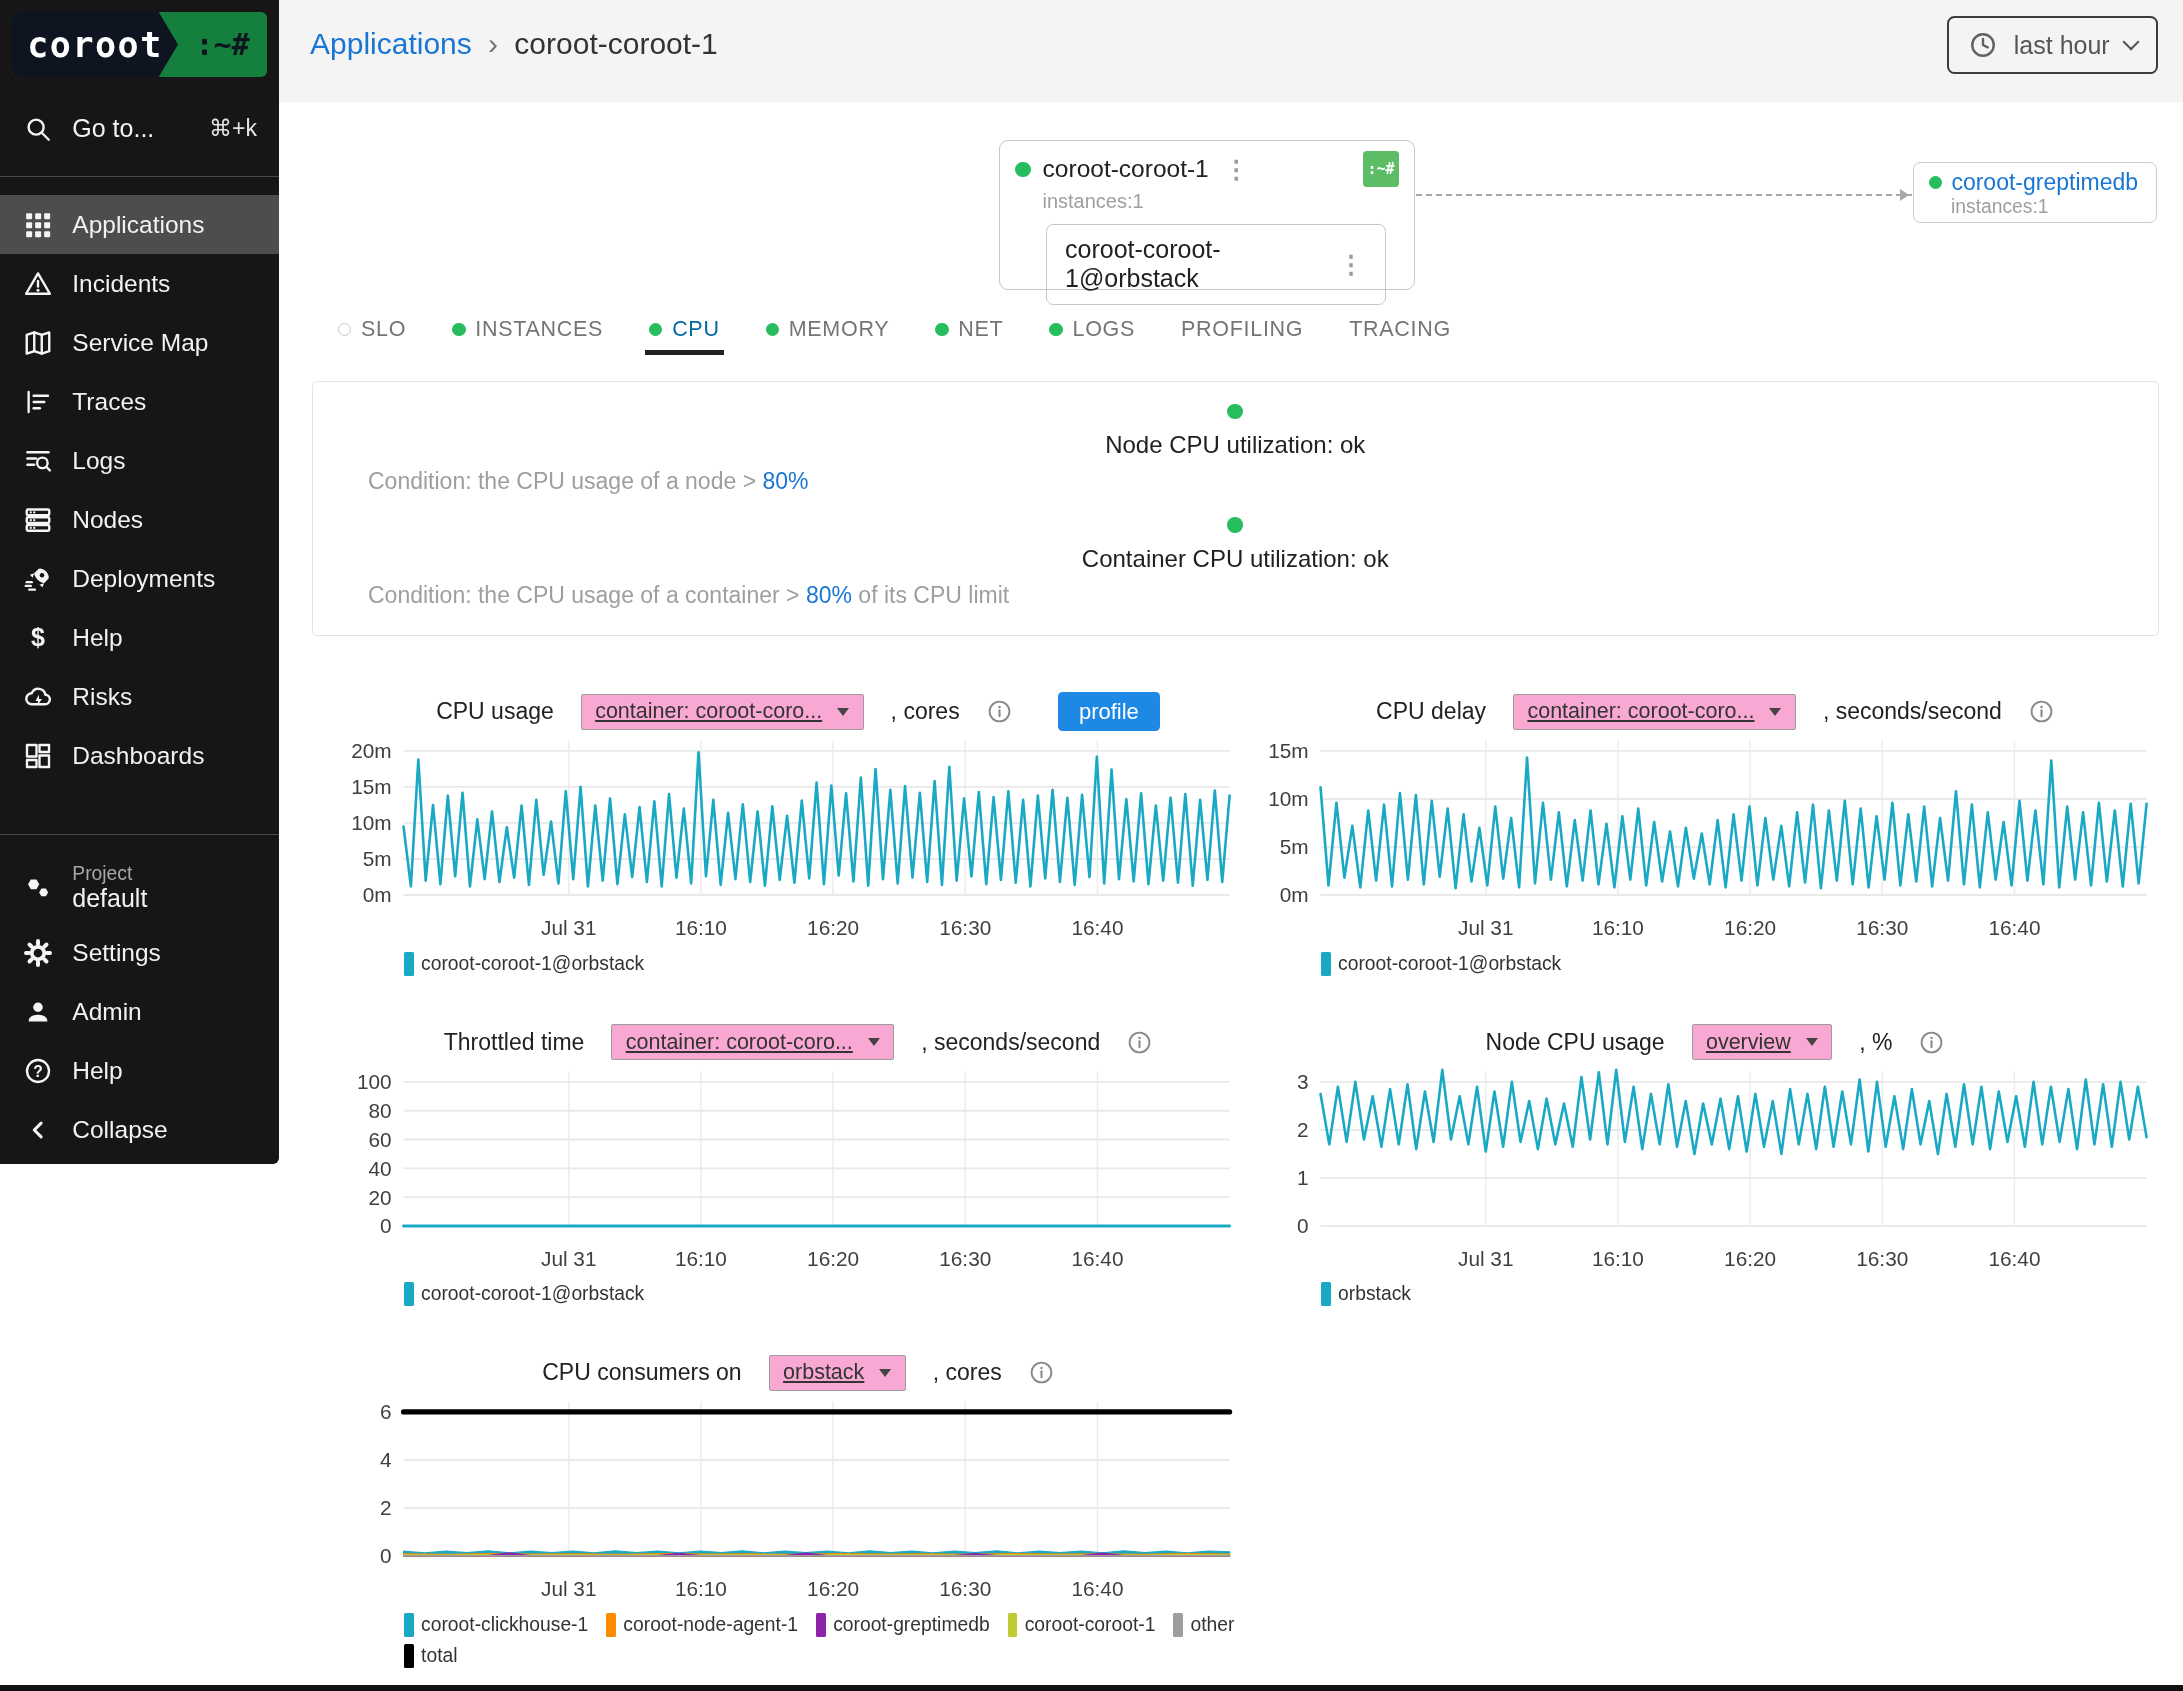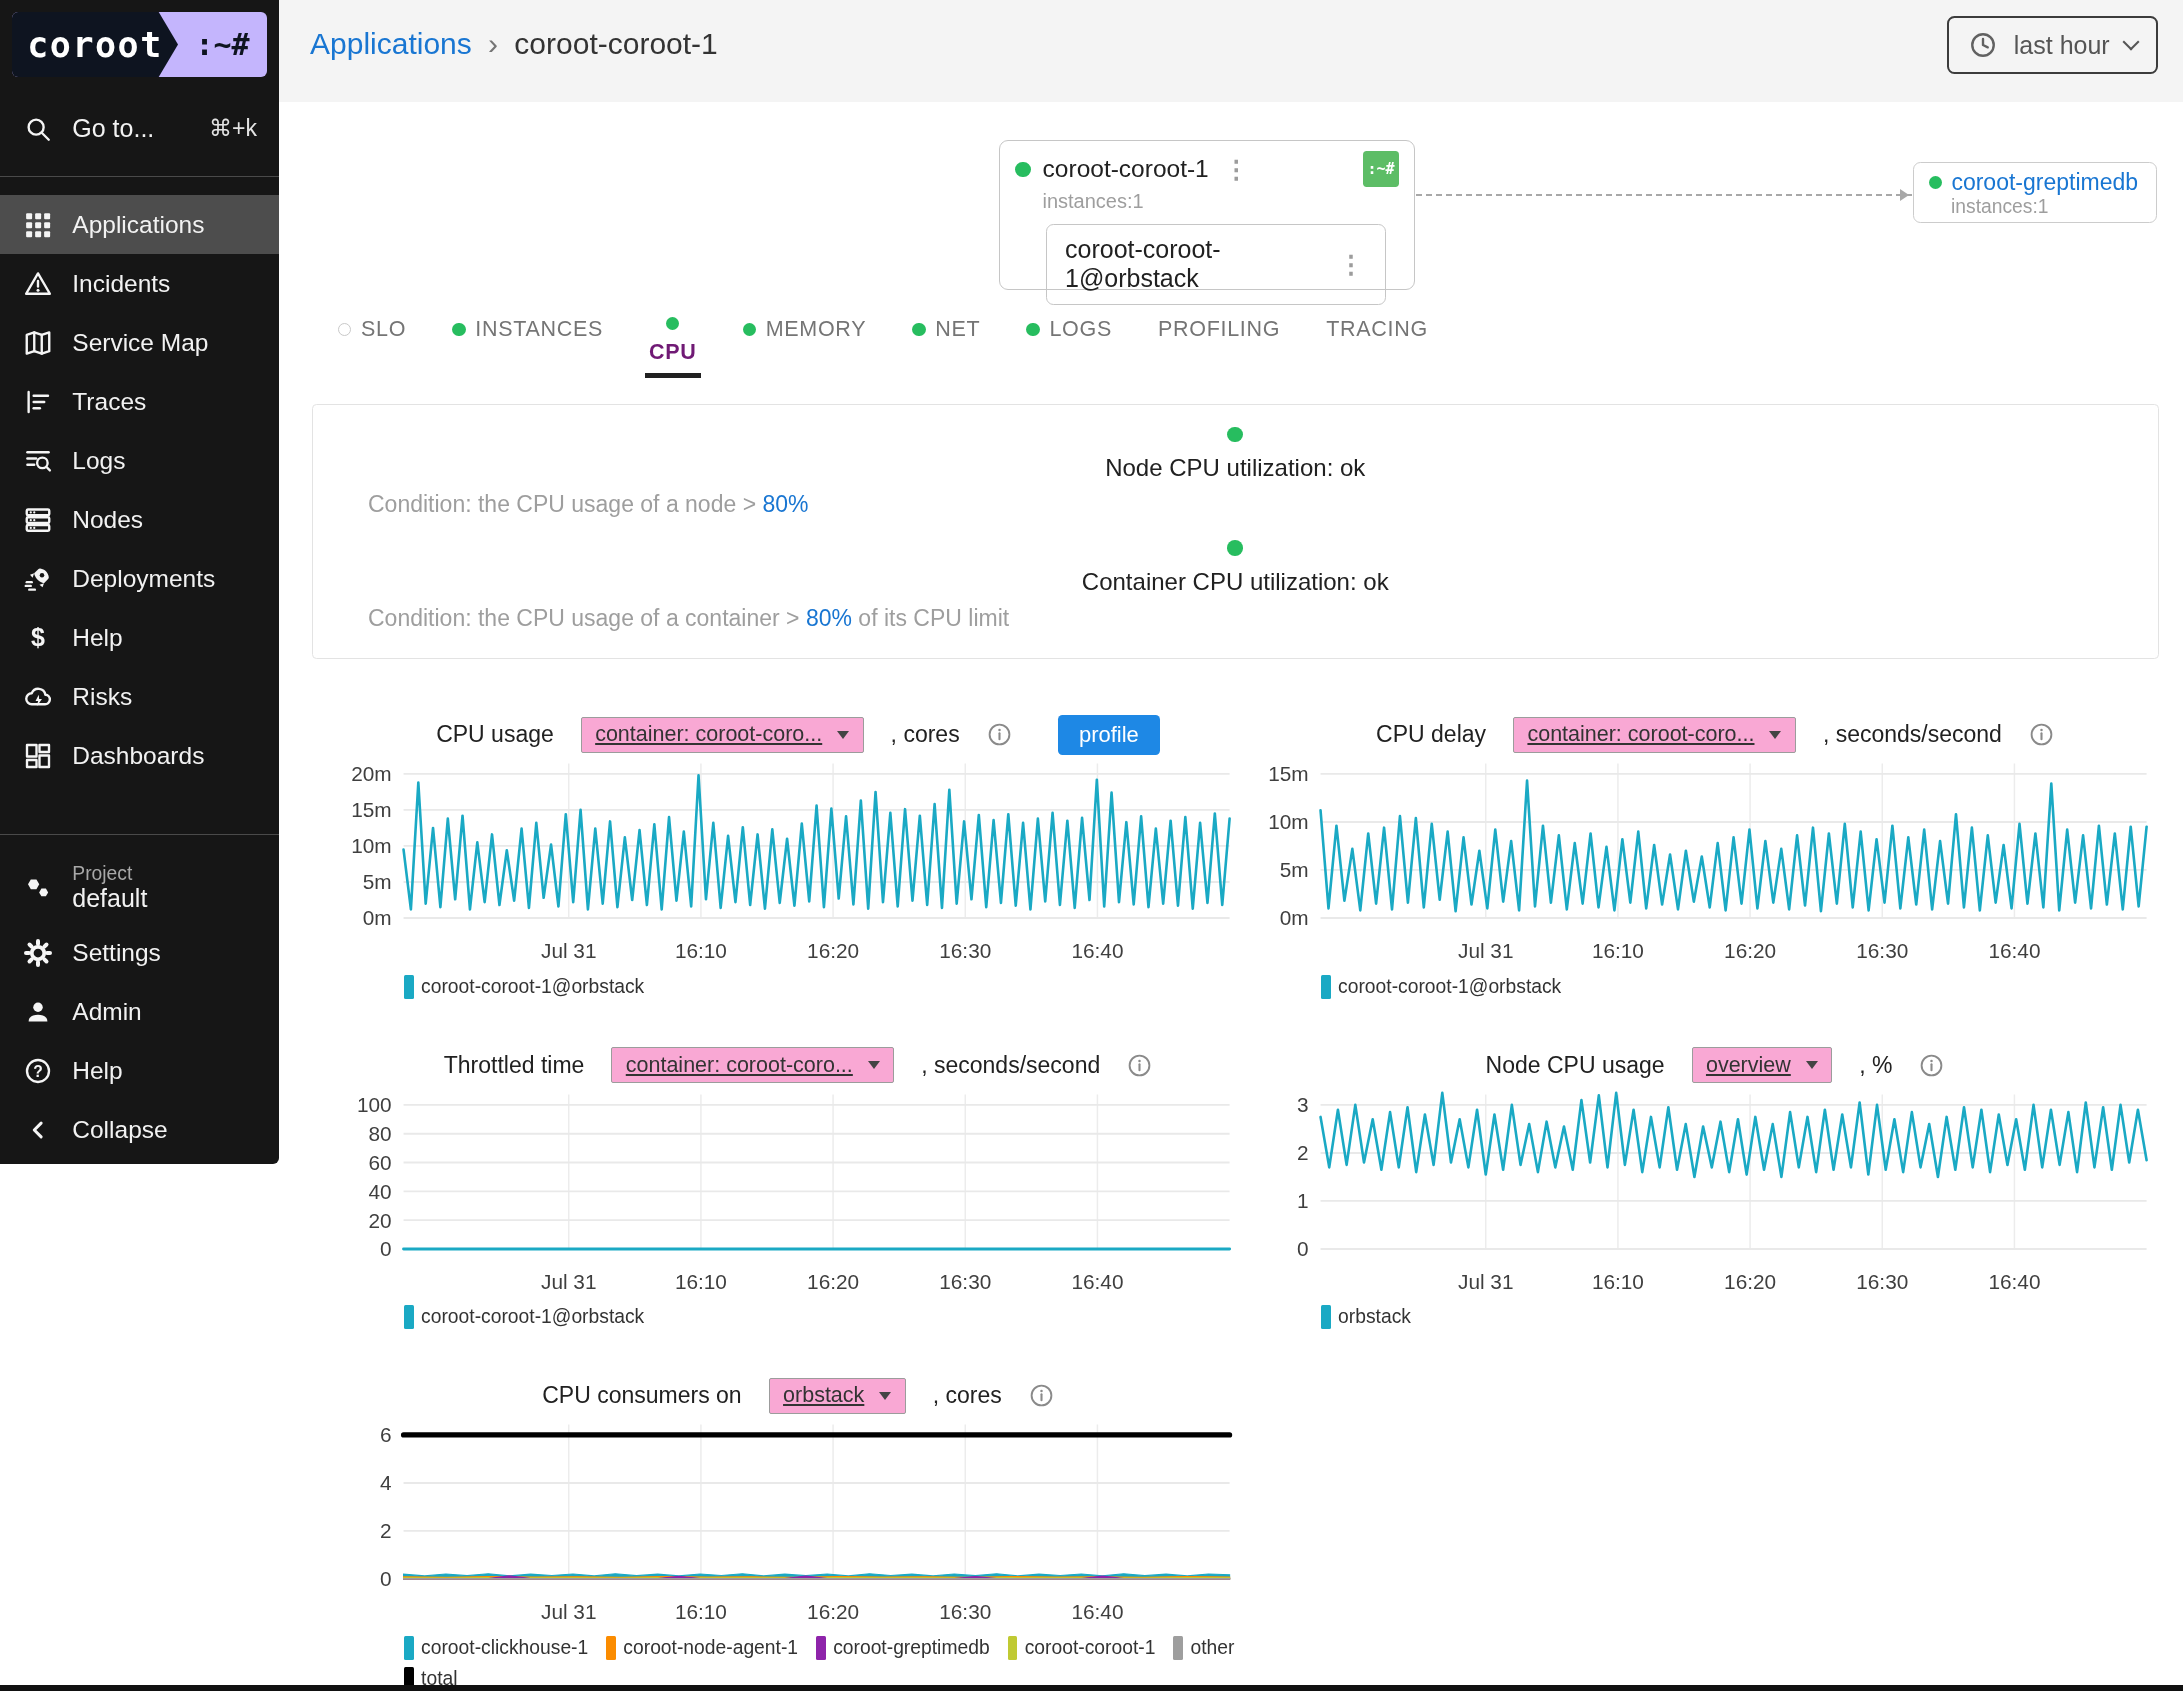--- a/index.html
+++ b/index.html
@@ -4,21 +4,21 @@
 <style>
   * { box-sizing: border-box; }
   html,body { margin:0; padding:0; }
   body {
     width:2183px; height:1692px; position:relative; overflow:hidden;
     background:#ffffff; font-family:"Liberation Sans", sans-serif; color:#212121;
   }
   
   .sidebar { position:absolute; left:0; top:0; width:279px; height:1164px;
     background:#161616; color:#f2f2f2; border-radius:0 0 6px 0; z-index:10; }
-  .logo { margin:12px; height:65px; background:#c4b5fd; border-radius:6px; display:flex; overflow:hidden; }
+  .logo { margin:12px; height:65px; background:#15803d; border-radius:6px; display:flex; overflow:hidden; }
   .logo-dark { flex:1; background:#0e1420; display:flex; align-items:center; justify-content:center;
     clip-path:polygon(0 0, calc(100% - 19.3px) 0, 100% 50%, calc(100% - 19.3px) 100%, 0 100%);
     font-family:"DejaVu Sans Mono", monospace; font-weight:bold; font-size:35px; color:#fff; letter-spacing:1.5px; }
   .logo-green { width:89px; display:flex; align-items:center; justify-content:center;
     font-family:"DejaVu Sans Mono", monospace; font-weight:bold; font-size:30px; color:#0e1420; }
   .goto { margin-top:22px; height:59px; display:flex; align-items:center; padding:0 22px; cursor:pointer; }
   .goto-label { font-size:25px; margin-left:19.3px; color:#f2f2f2; }
   .goto-short { margin-left:auto; font-size:23px; color:#e3e3e3; }
   .sb-divider { border-top:0.7px solid #4a4a4a; margin:18px 0 18px 0; }
   .nav-item { height:59px; display:flex; align-items:center; padding:0 22px; cursor:pointer; }
@@ -62,21 +62,21 @@
   .up-card { position:absolute; left:1634px; top:60px; width:244px; height:61px;
     border:1.5px solid #cccccc; border-radius:7.4px; background:#fff; padding:6px 0 0 15px; }
   .up-row { display:flex; align-items:center; gap:9px; }
   .up-dot { width:13.4px; height:13.4px; border-radius:50%; flex:0 0 13.4px; }
   .up-link { font-size:23px; color:#1976d2; cursor:pointer; }
   .up-instances { font-size:19.3px; color:#9e9e9e; margin-left:22px; }
   
   .tabs { display:flex; gap:46px; padding-left:59px; margin-top:3px; align-items:flex-start; }
   .tab { display:flex; align-items:center; gap:9.7px; padding-bottom:19.3px; position:relative;
     font-size:21.5px; letter-spacing:0.7px; color:#757575; cursor:pointer; text-transform:uppercase; }
-  .tab.active { color:#701a75; font-weight:bold;flex-direction:column; }
+  .tab.active { color:#0369a1; font-weight:normal; }
   .tab.active::after { content:''; position:absolute; left:-4.5px; right:-4.5px; bottom:6px; height:5.2px; background:#212121; }
   .tab-dot { width:13.4px; height:13.4px; border-radius:50%; }
   .tab-dot.hollow { background:#fff; border:1.9px solid #c9c9c9; }
   
   .panel { margin:19.3px 24.5px 0 33px; border:1.5px solid #e3e3e3; border-radius:4.5px; padding:22px 27px 4.5px 27px; }
   .check-title-row { display:flex; align-items:center; gap:12px; margin-bottom:9px;flex-direction:column; }
   .check-title { font-size:24px; color:#212121; }
   .check-cond { font-size:23px; color:#9e9e9e; margin:0 0 22px 28px; }
   .check-cond .thr { color:#1976d2; }
   

